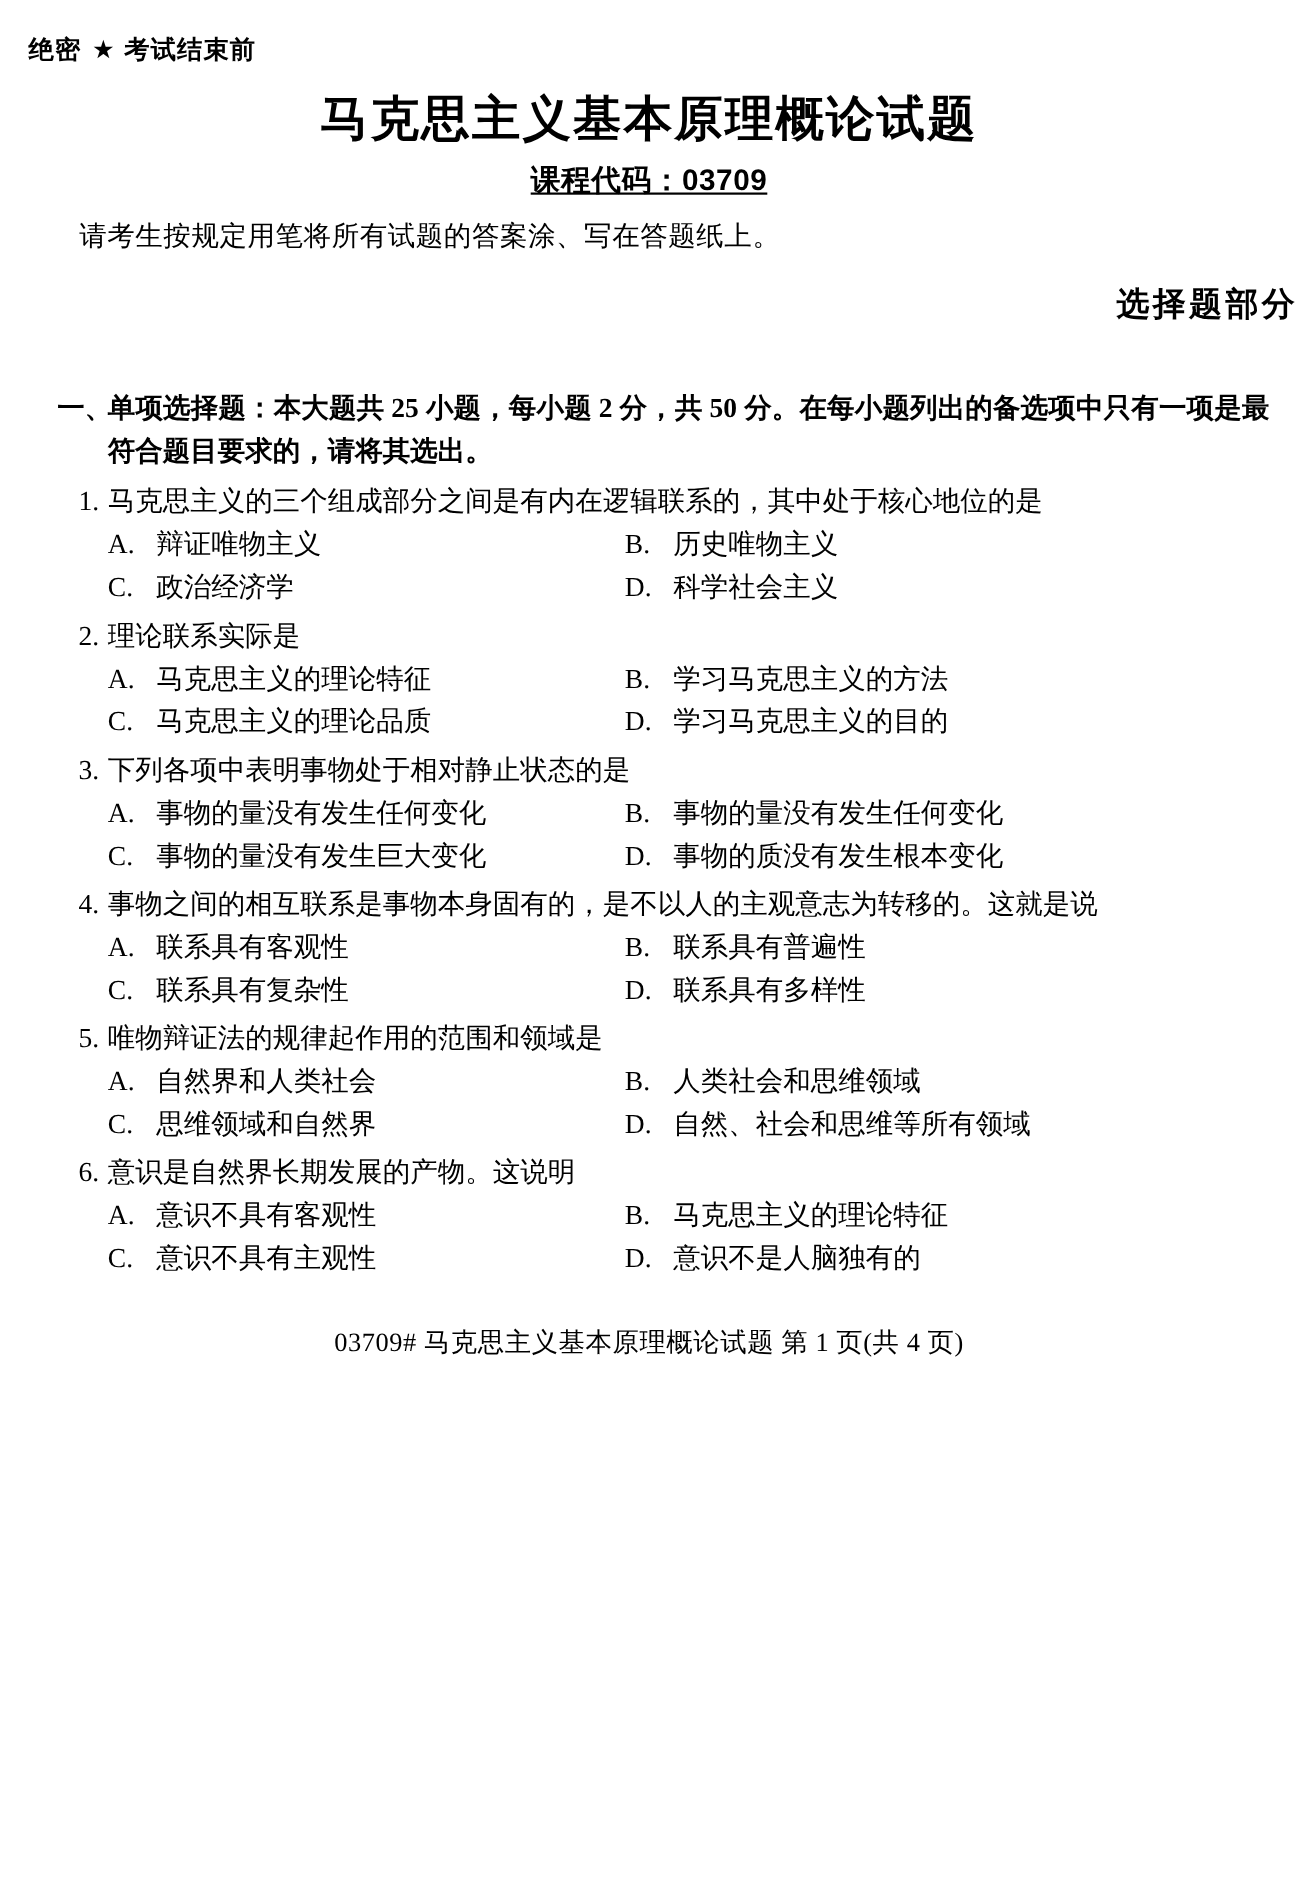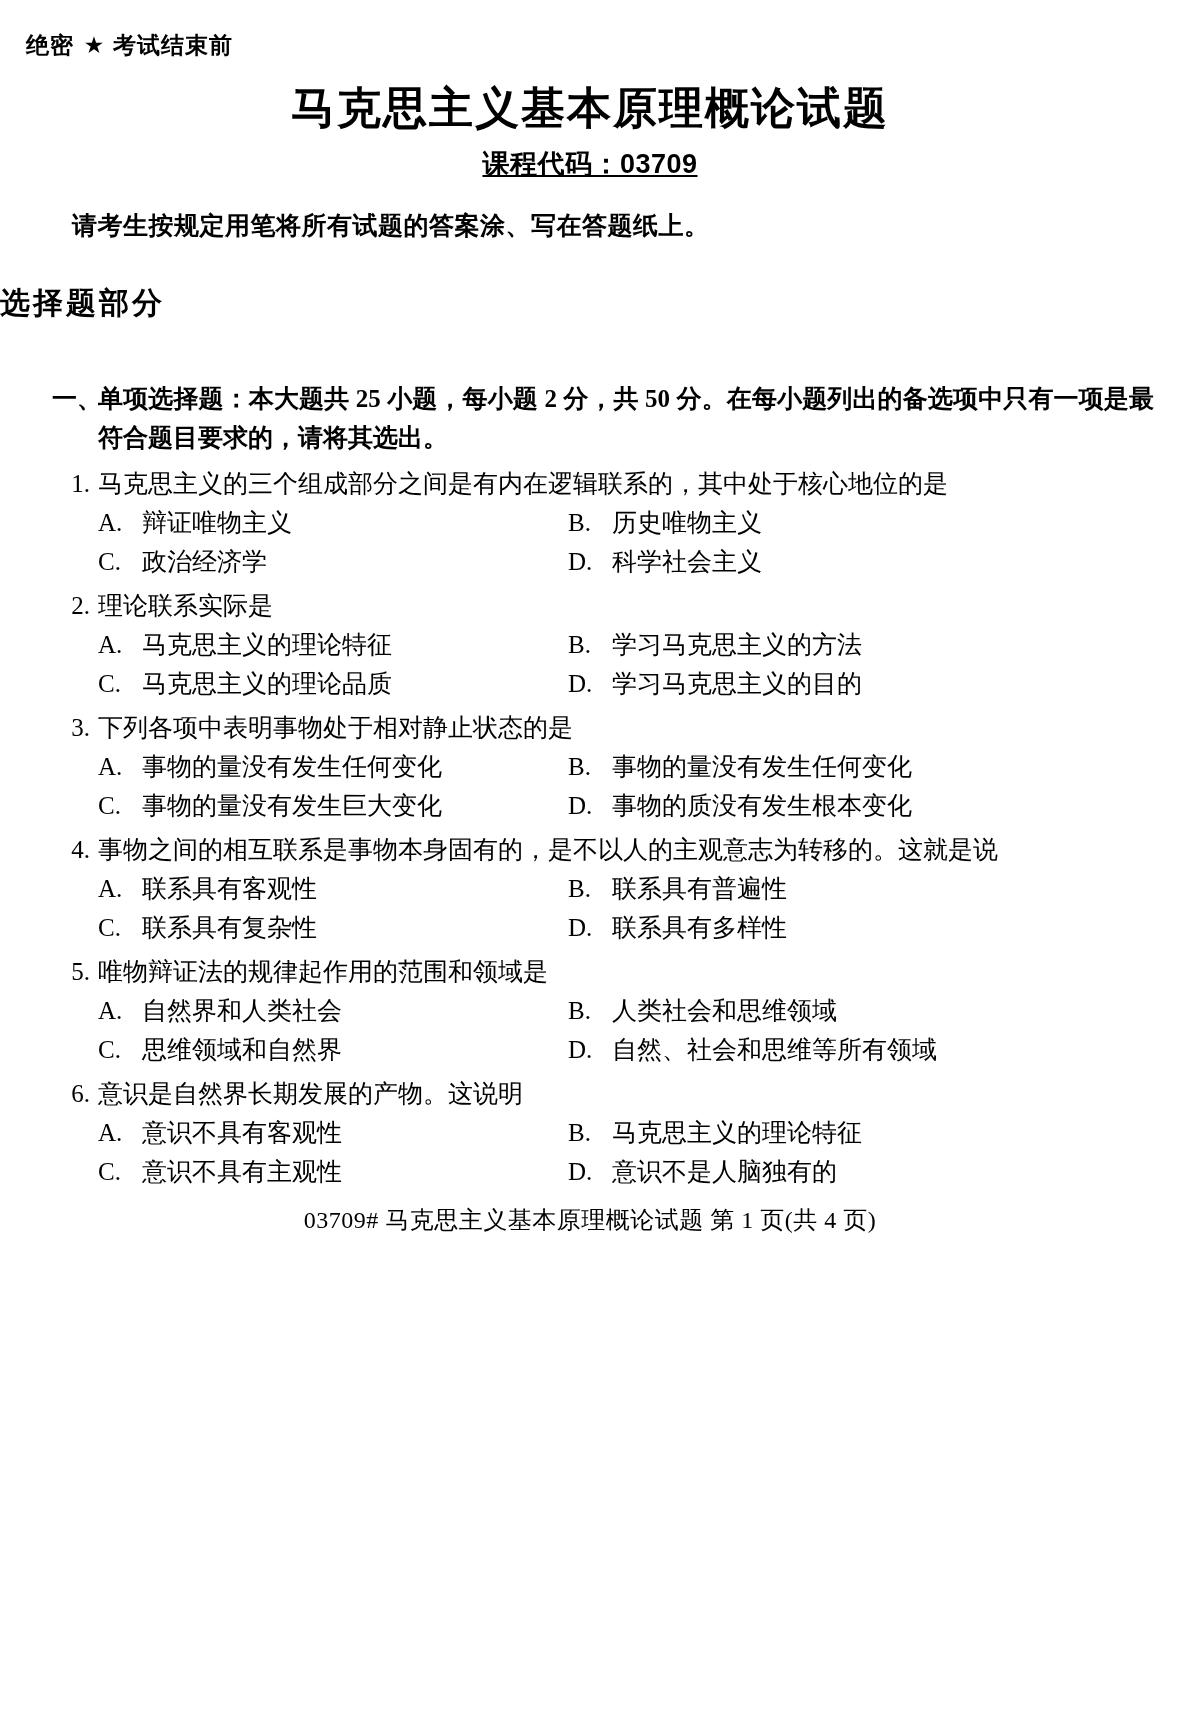--- a/index.html
+++ b/index.html
@@ -48,47 +48,47 @@
     letter-spacing: 1px;
     line-height: 1.35;
     font-family: "Liberation Serif", "DejaVu Serif", serif;
   }
   .title-line2 {
     font-size: 44px;
     font-weight: 900;
     letter-spacing: 2px;
     line-height: 1.4;
     margin-top: 2px;
-    font-family: Liberation Serif, serif;
+    font-family: Liberation Sans, sans-serif;
   }
   .title-code {
     font-size: 27px;
     font-weight: 800;
     letter-spacing: 0.5px;
     margin-top: 7px;
     font-family: "Liberation Sans", "DejaVu Sans", sans-serif;
     text-decoration: underline;
   }
 
   
   .instruction {
     font-size: 25px;
-    font-weight: 700;
-    margin: 26px 0 0 72px;
+    font-weight: 400;
+    margin: 16px 0 0 72px;
     letter-spacing: 0.5px;
     line-height: 1.4;
   }
 
   
   .part-heading {
-    text-align: left;
+    text-align: right;
     font-size: 30px;
     font-weight: 800;
     letter-spacing: 3px;
-    margin-top: 40px;
+    margin-top: 23px;
     font-family: "Liberation Sans", "DejaVu Sans", sans-serif;
   }
 
   
   .notes {
     margin-top: 32px;
     padding: 0 26px 0 20px;
   }
   .notes-title {
     font-size: 24px;

